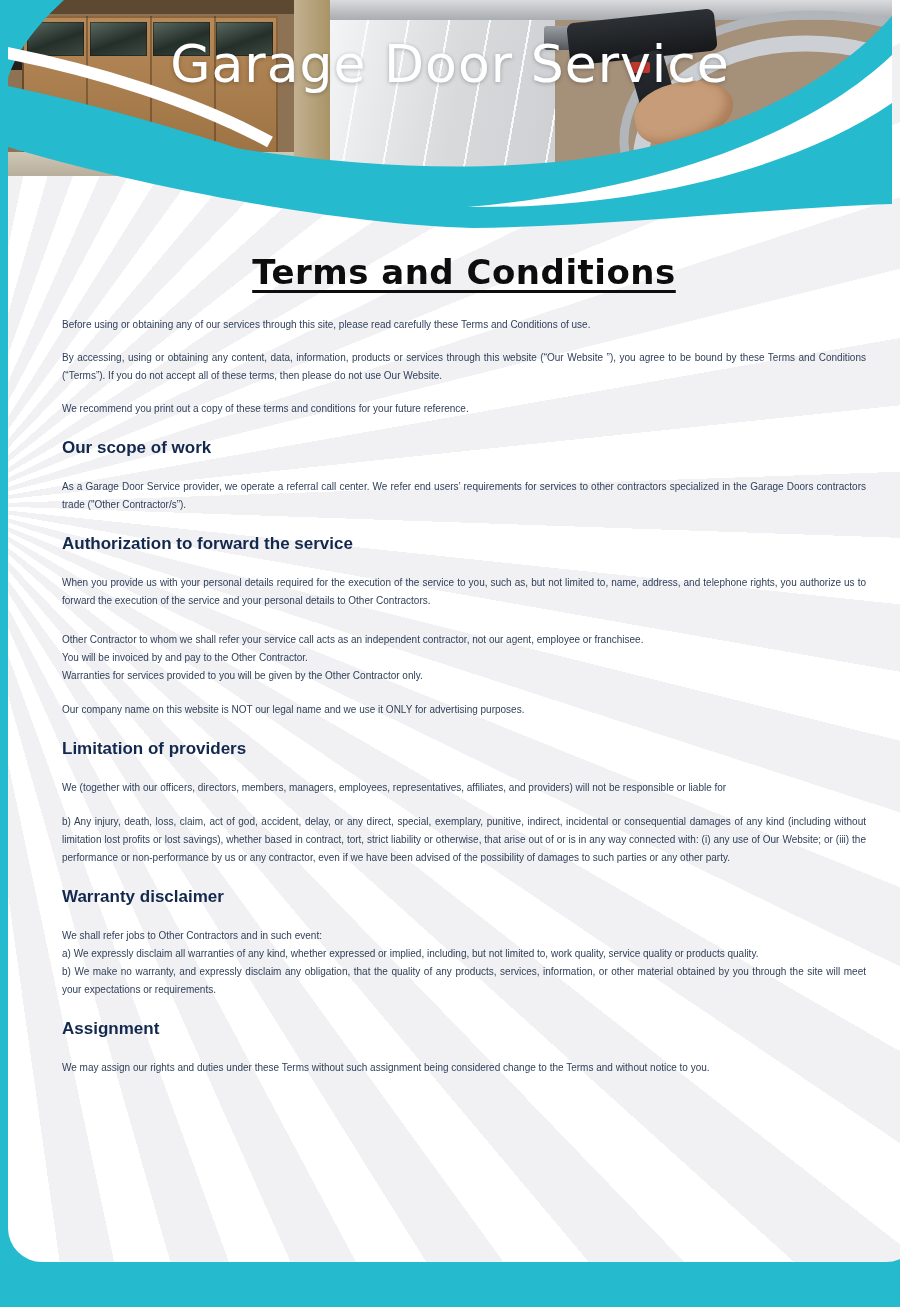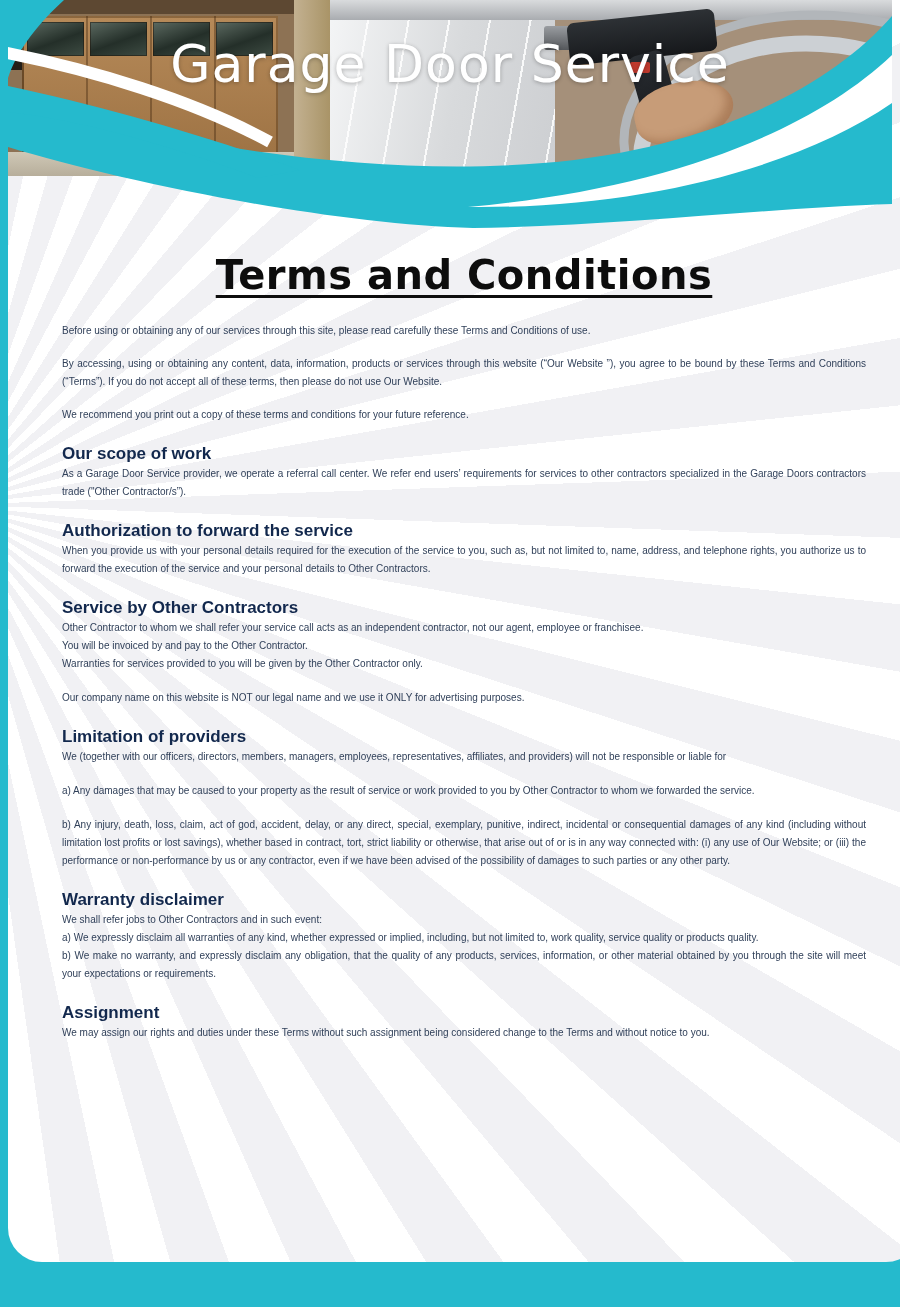--- a/index.html
+++ b/index.html
@@ -56,30 +56,30 @@
     position:absolute;z-index:4;top:34px;left:0;width:100%;margin:0;
     text-align:center;color:#ffffff;font-weight:400;font-size:52px;letter-spacing:1px;
     font-family:"DejaVu Sans",sans-serif;
     text-shadow:0 1px 4px rgba(0,0,0,.28);
   }
 
   
   main{position:relative;z-index:1;margin-top:232px;padding:20px 54px 0 54px;}
   .terms-title{
     margin:0 0 24px 0;text-align:center;
-    font-family:"DejaVu Sans",sans-serif;font-size:40px;font-weight:700;letter-spacing:.5px;color:#0d0d0d;
+    font-family:"DejaVu Sans",sans-serif;font-size:34px;font-weight:700;letter-spacing:.5px;color:#0d0d0d;
     text-decoration:underline;text-decoration-thickness:2.5px;text-underline-offset:6px;
   }
   p.body{
     margin:15px 0 0 0;font-size:10px;line-height:18px;color:#31415a;
     text-align:justify;white-space:pre-line;
   }
   section{display:block;}
   section h3{margin:20px 0 0 0;font-size:17px;line-height:19px;font-weight:700;color:#12284d;}
-  section p.body{margin-top:2px;}
+  section p.body{margin-top:21px;}
   section p.body + p.body{margin-top:16px;}
 </style>
 </head>
 <body>
 
 <div class="page">
   <div class="card">
 
     <header>
 
@@ -133,31 +133,29 @@
         <h3>Our scope of work</h3>
         <p class="body">As a Garage Door Service provider, we operate a referral call center. We refer end users’ requirements for services to other contractors specialized in the Garage Doors contractors trade ("Other Contractor/s”).</p>
       </section>
 
       <section>
         <h3>Authorization to forward the service</h3>
         <p class="body">When you provide us with your personal details required for the execution of the service to you, such as, but not limited to, name, address, and telephone rights, you authorize us to forward the execution of the service and your personal details to Other Contractors.</p>
       </section>
 
       <section>
-        <h3>Service by Other Contractors</h3>
         <p class="body">Other Contractor to whom we shall refer your service call acts as an independent contractor, not our agent, employee or franchisee.
 You will be invoiced by and pay to the Other Contractor.
 Warranties for services provided to you will be given by the Other Contractor only.</p>
         <p class="body">Our company name on this website is NOT our legal name and we use it ONLY for advertising purposes.</p>
       </section>
 
       <section>
         <h3>Limitation of providers</h3>
         <p class="body">We (together with our officers, directors, members, managers, employees, representatives, affiliates, and providers) will not be responsible or liable for</p>
-        <p class="body">a) Any damages that may be caused to your property as the result of service or work provided to you by Other Contractor to whom we forwarded the service.</p>
         <p class="body">b) Any injury, death, loss, claim, act of god, accident, delay, or any direct, special, exemplary, punitive, indirect, incidental or consequential damages of any kind (including without limitation lost profits or lost savings), whether based in contract, tort, strict liability or otherwise, that arise out of or is in any way connected with: (i) any use of Our Website; or (iii) the performance or non-performance by us or any contractor, even if we have been advised of the possibility of damages to such parties or any other party.</p>
       </section>
 
       <section>
         <h3>Warranty disclaimer</h3>
         <p class="body">We shall refer jobs to Other Contractors and in such event:
 a) We expressly disclaim all warranties of any kind, whether expressed or implied, including, but not limited to, work quality, service quality or products quality.
 b) We make no warranty, and expressly disclaim any obligation, that the quality of any products, services, information, or other material obtained by you through the site will meet your expectations or requirements.</p>
       </section>
 

